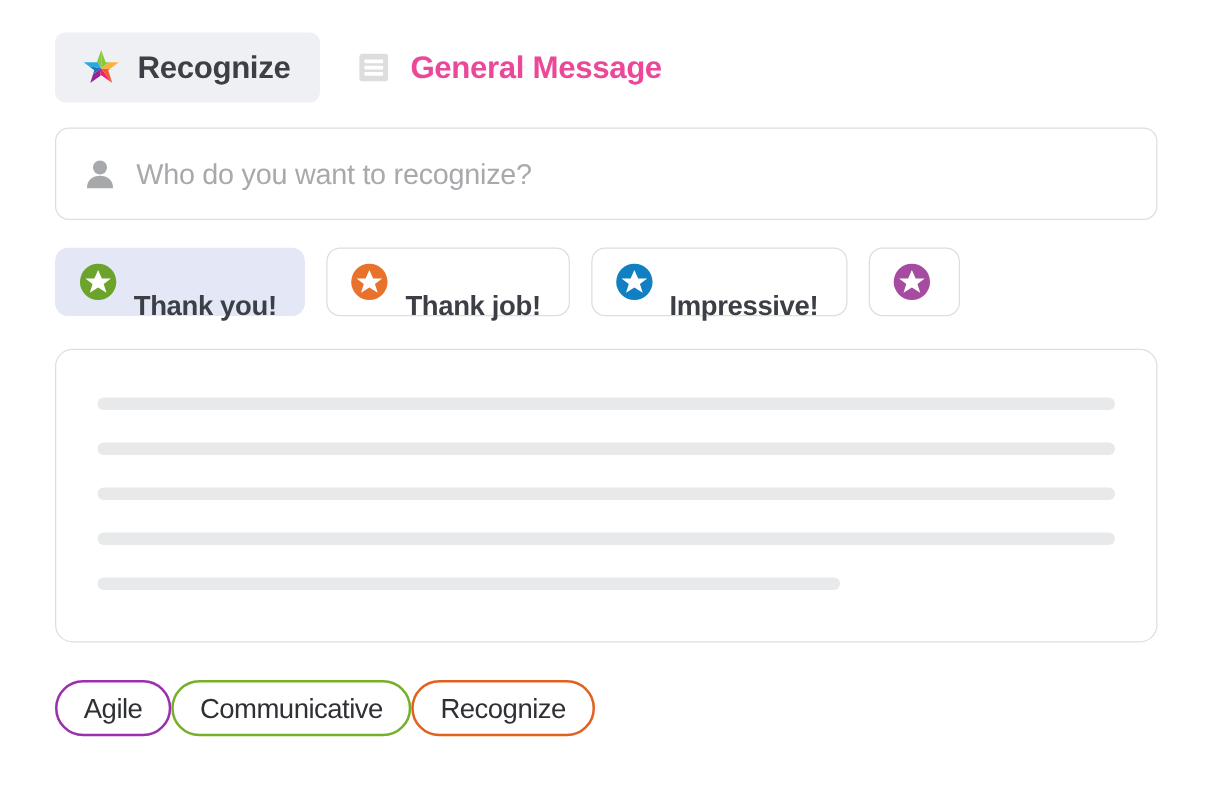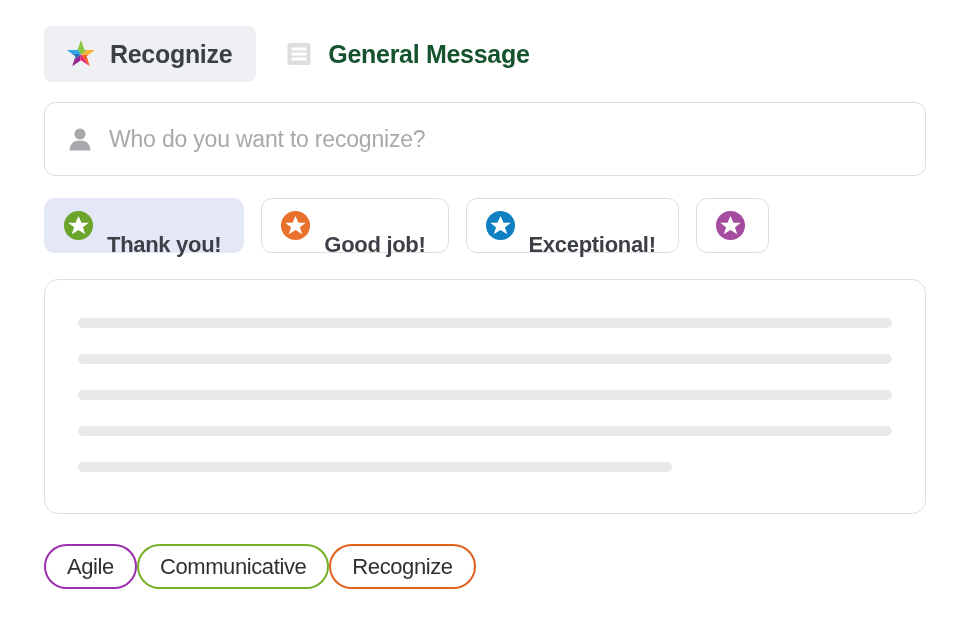--- a/index.html
+++ b/index.html
@@ -37,21 +37,21 @@
   .tab.active {
     background: #eff0f4;
   }
   .tab-label {
     font-size: 25px;
     font-weight: bold;
     letter-spacing: -0.3px;
     color: #3c3f45;
   }
   .tab.inactive .tab-label {
-    color: #14532d;
+    color: #ec4899;
   }
   .tab-icon {
     width: 30px;
     height: 30px;
     display: block;
     flex: 0 0 auto;
   }
 
   
   .recipient-field {
@@ -237,31 +237,31 @@
     <span class="chip-label">Thank you!</span>
   </button>
 
   <button class="chip">
     <span class="chip-badge">
       <svg viewBox="0 0 32 32" width="31" height="31" aria-hidden="true">
         <circle cx="16" cy="16" r="15" fill="#e8712b"></circle>
         <polygon points="16,6.2 19.1,13.2 26.6,13.2 20.6,17.8 22.9,25 16,20.6 9.1,25 11.4,17.8 5.4,13.2 12.9,13.2" fill="#ffffff"></polygon>
       </svg>
     </span>
-    <span class="chip-label">Good job!</span>
+    <span class="chip-label">Thank job!</span>
   </button>
 
   <button class="chip">
     <span class="chip-badge">
       <svg viewBox="0 0 32 32" width="31" height="31" aria-hidden="true">
         <circle cx="16" cy="16" r="15" fill="#1080c2"></circle>
         <polygon points="16,6.2 19.1,13.2 26.6,13.2 20.6,17.8 22.9,25 16,20.6 9.1,25 11.4,17.8 5.4,13.2 12.9,13.2" fill="#ffffff"></polygon>
       </svg>
     </span>
-    <span class="chip-label">Exceptional!</span>
+    <span class="chip-label">Impressive!</span>
   </button>
 
   <button class="chip">
     <span class="chip-badge">
       <svg viewBox="0 0 32 32" width="31" height="31" aria-hidden="true">
         <circle cx="16" cy="16" r="15" fill="#a54ba0"></circle>
         <polygon points="16,6.2 19.1,13.2 26.6,13.2 20.6,17.8 22.9,25 16,20.6 9.1,25 11.4,17.8 5.4,13.2 12.9,13.2" fill="#ffffff"></polygon>
       </svg>
     </span>
   </button>

